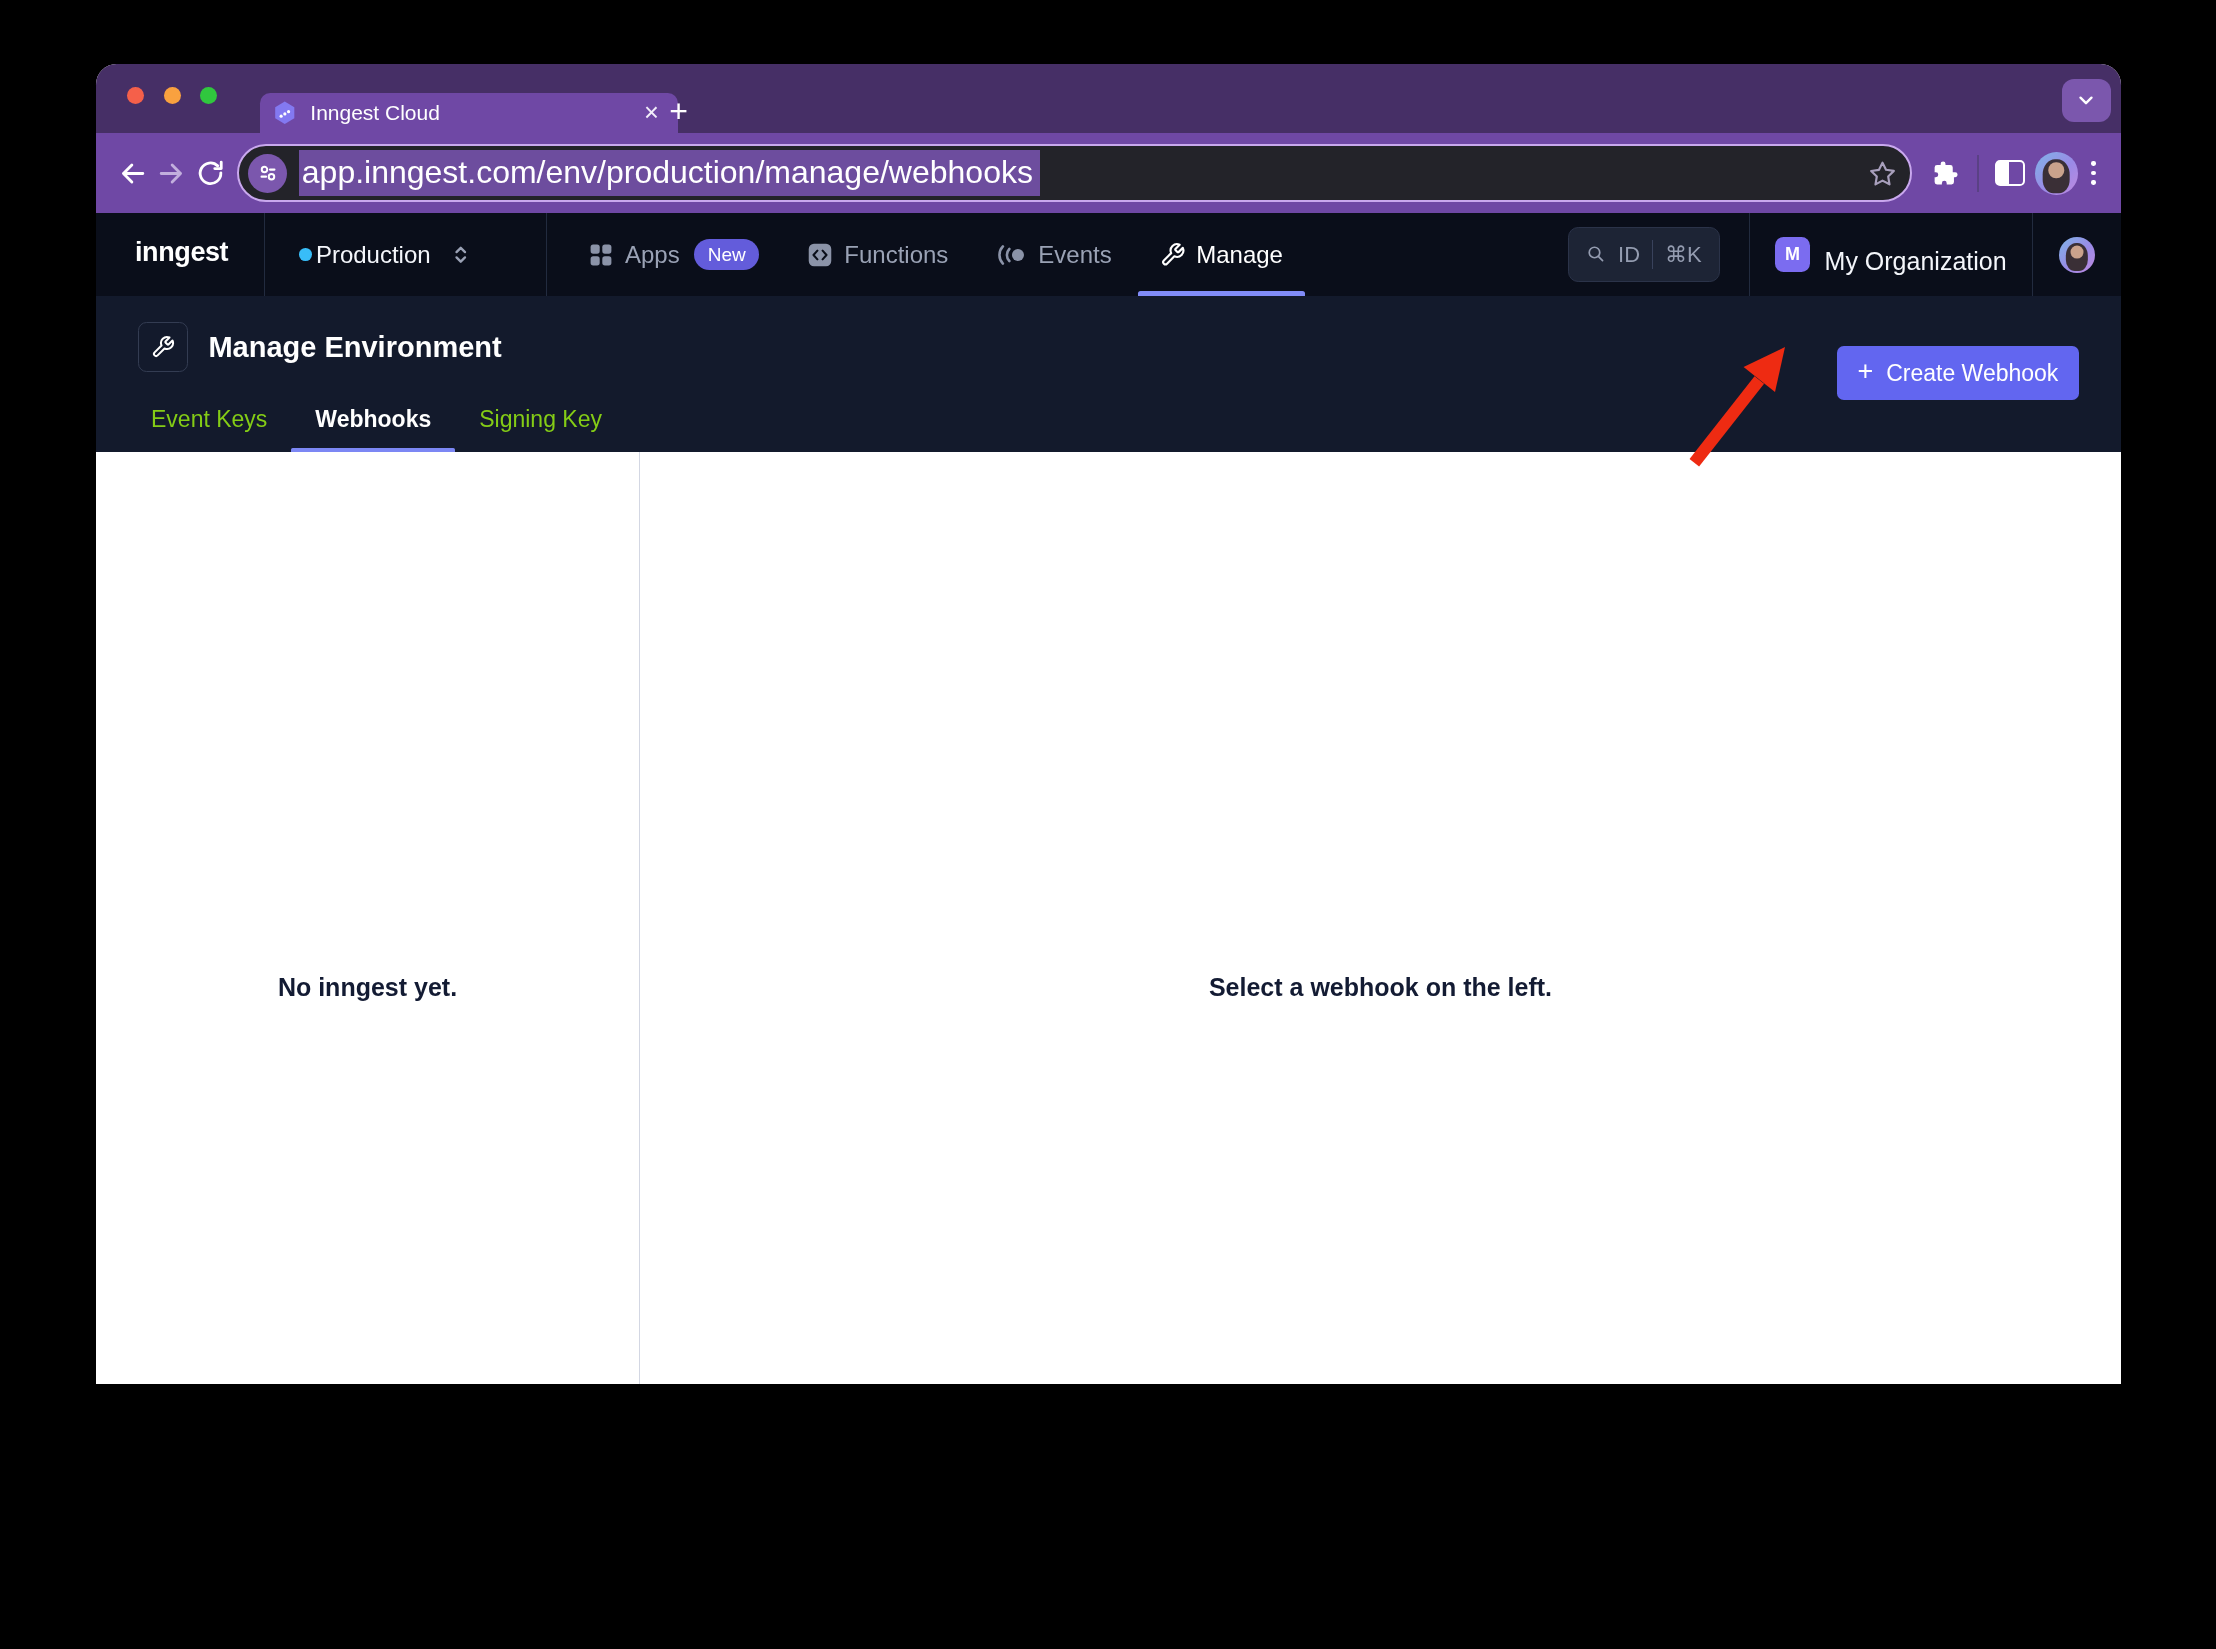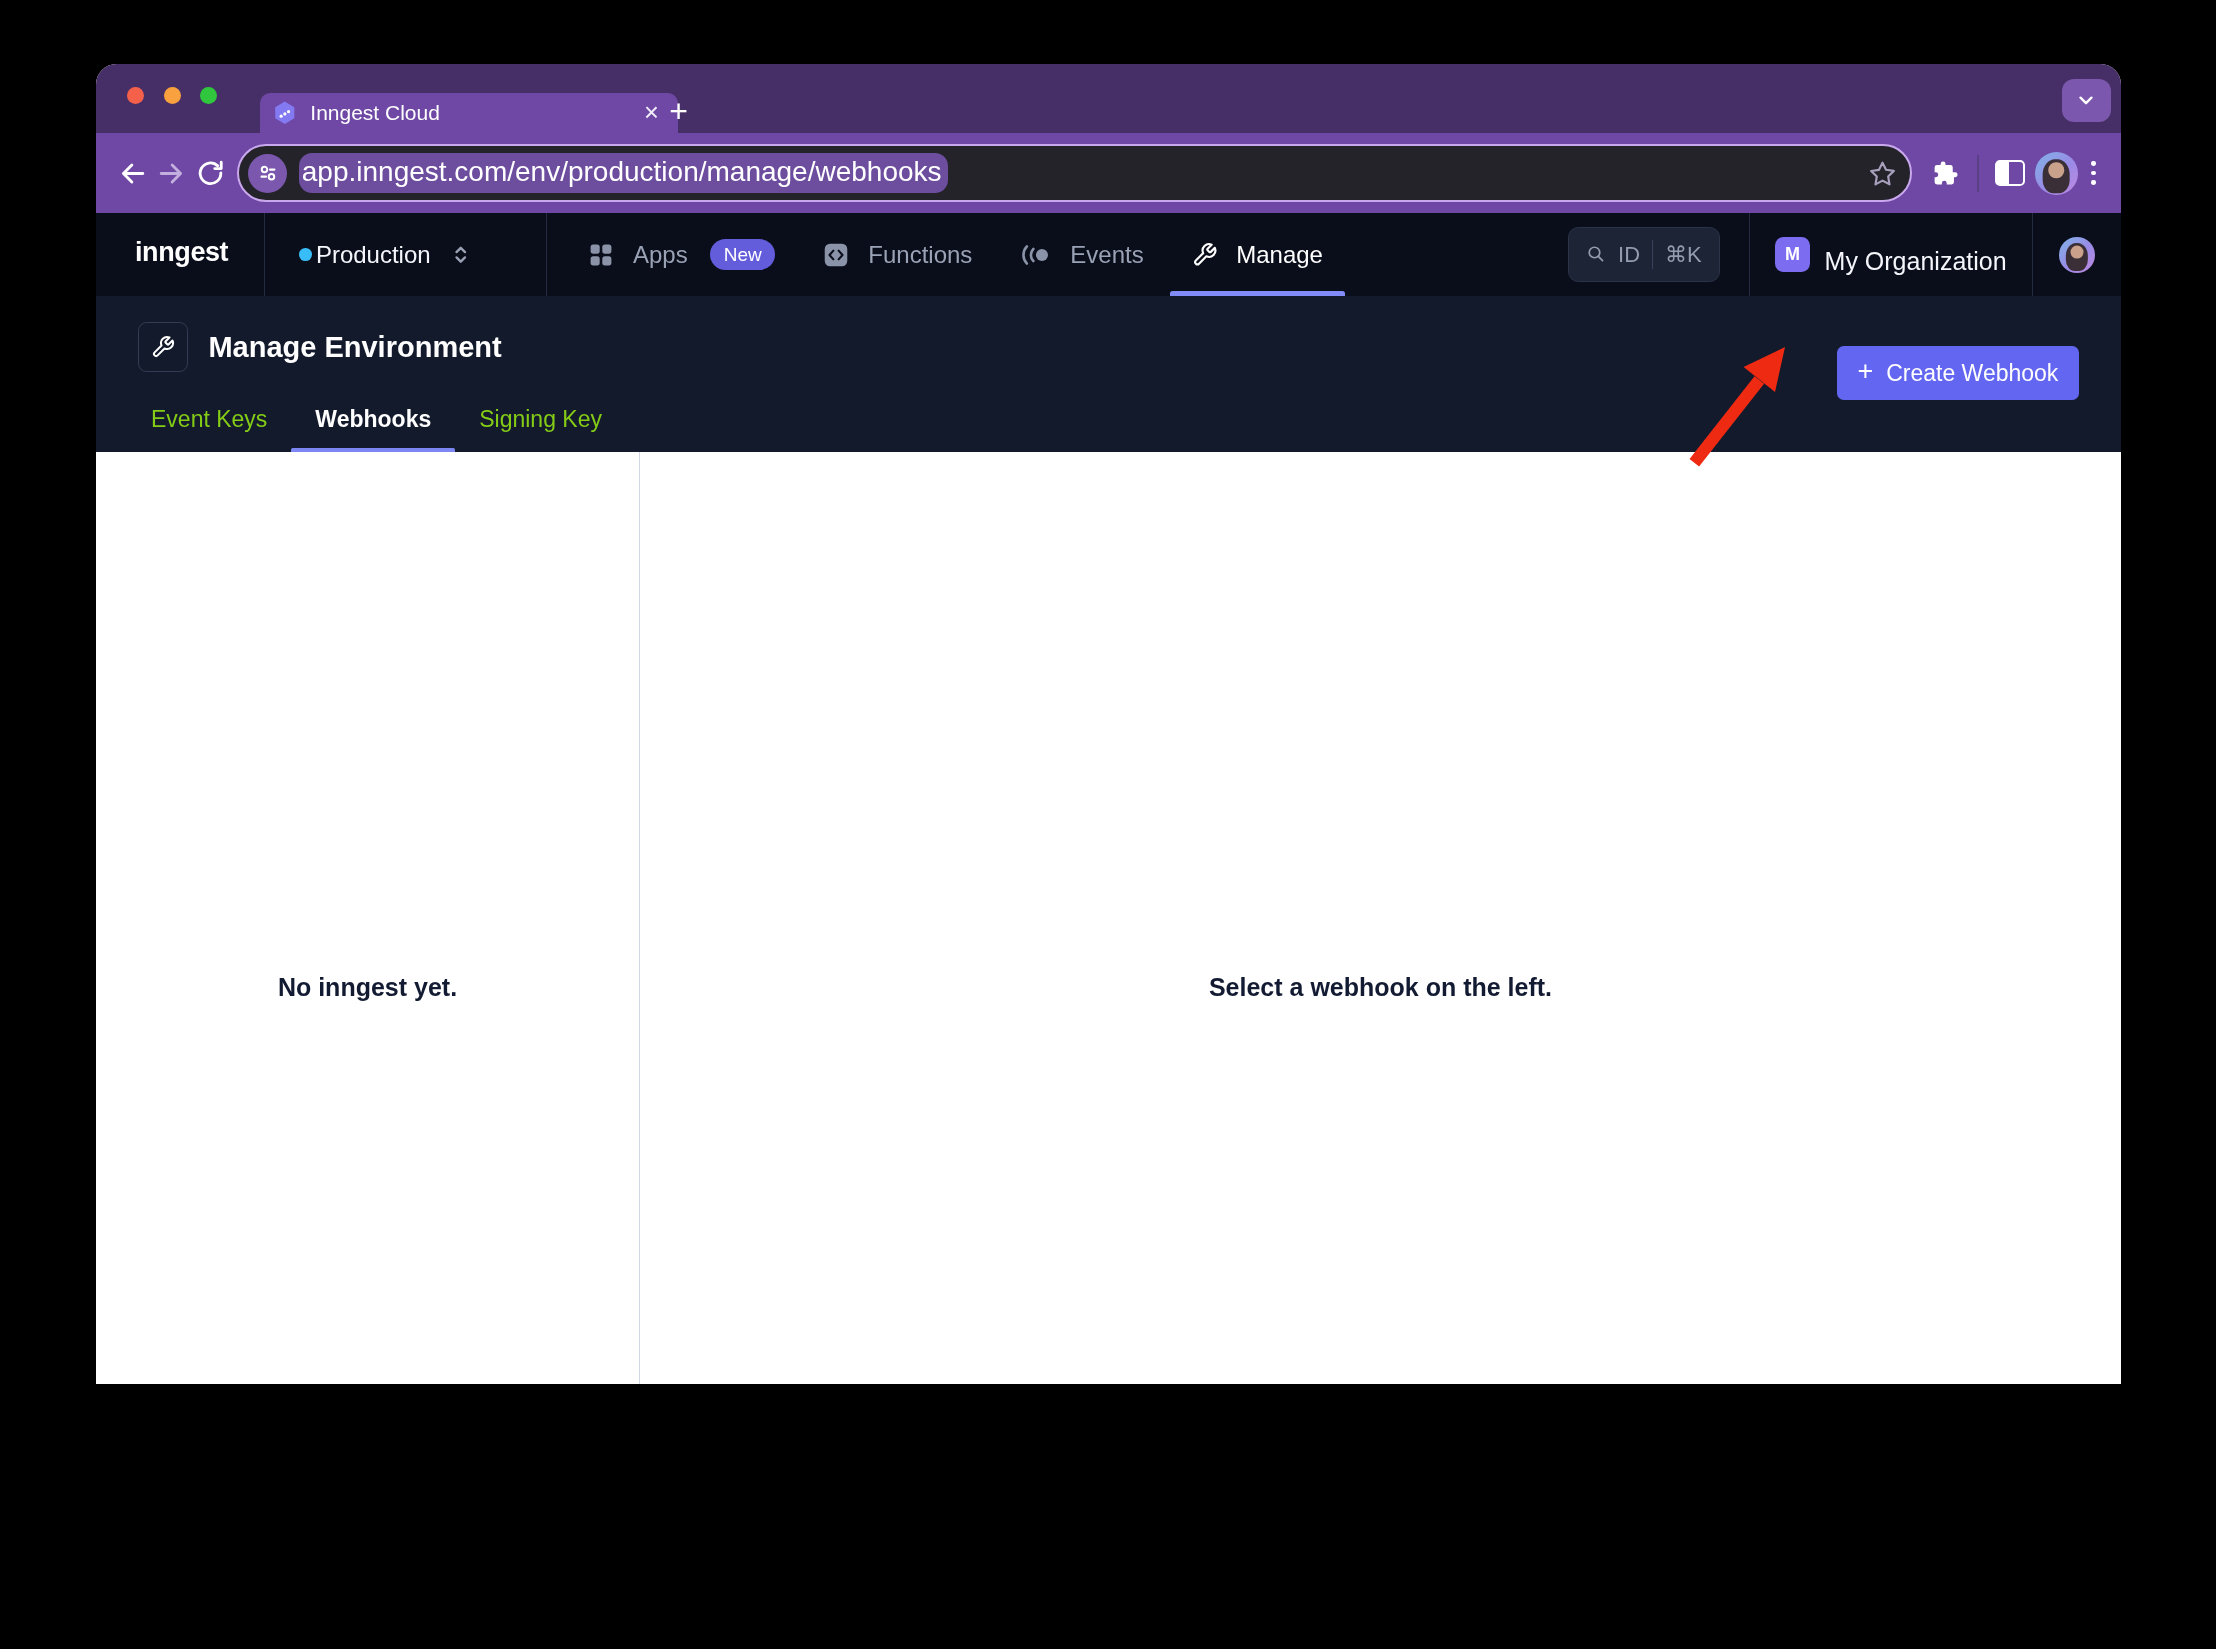--- a/index.html
+++ b/index.html
@@ -38,21 +38,21 @@
   
   .toolbar { flex:none; height:80px; background:var(--toolbar); display:flex; align-items:center; padding:0 17px; }
   .tb-btn { width:39px; height:39px; display:flex; align-items:center; justify-content:center; flex:none; }
   .urlbar {
     flex:1; min-width:0; height:54px; margin:0 13.6px 0 6.8px; border-radius:31px;
     background:#232329; border:2.6px solid var(--urlring);
     display:flex; align-items:center; padding:0 13.6px 0 9.4px; gap:12px;
   }
   .site-chip { width:39px; height:39px; border-radius:50%; background:#7b57ad; flex:none;
     display:flex; align-items:center; justify-content:center; }
-  .url-text { font-size:28px; color:#fff; background:var(--urlsel); padding:3.4px 6.8px 5.1px 2.6px; white-space:nowrap;border-radius:13px; }
+  .url-text { font-size:32px; color:#fff; background:var(--urlsel); padding:3.4px 6.8px 5.1px 2.6px; white-space:nowrap; }
   .urlbar .spacer { flex:1; }
   .divider-v { width:1.7px; height:37px; background:#5a4185; margin:0 12px; flex:none; }
   .avatar {
     border-radius:50%; flex:none; position:relative; overflow:hidden;
     background:linear-gradient(135deg,#7fb4e8 0%,#9a8ae6 55%,#c08ae0 100%);
   }
   .avatar::after { content:""; position:absolute; left:50%; top:58%; transform:translate(-50%,-50%);
     width:62%; height:78%; border-radius:46% 46% 40% 40%; background:#3a2f36; }
   .avatar::before { content:""; position:absolute; left:50%; top:44%; transform:translate(-50%,-50%);
     width:36%; height:36%; border-radius:50%; background:#caa28c; z-index:1; }
@@ -66,21 +66,21 @@
   
   .navbar { flex:none; height:83px; background:var(--chrome); display:flex; align-items:stretch; }
   .nav-div { width:0.9px; background:#222b3f; flex:none; }
   .sec { display:flex; align-items:center; }
   .logo-sec { padding:0 36px 4px 39px; }
   .logo { color:#fff; font-size:27px; font-weight:800; letter-spacing:-0.4px; }
   .env-sec { padding:0 22px 0 34px; gap:4px; min-width:225px; }
   .env-dot { width:12.8px; height:12.8px; border-radius:50%; background:var(--envdot); }
   .env-name { color:#f4f6fb; font-size:24px; margin-right:13.6px; }
   .nav-items { display:flex; align-items:stretch; gap:48px; margin-left:41px; }
-  .nav-item { display:flex; align-items:center; gap:19px; color:#9aa2b5; font-size:24px; position:relative; }
+  .nav-item { display:flex; align-items:center; gap:11px; color:#9aa2b5; font-size:24px; position:relative; }
   .nav-item.active { color:#fff; }
   .nav-underline { position:absolute; left:-22px; right:-22px; bottom:0; height:5.1px;
     background:var(--navline); border-radius:2.6px 2.6px 0 0; }
   .badge { height:31.5px; padding:0 13.6px; border-radius:16px; background:var(--badge);
     color:#fff; font-size:19px; font-weight:500; display:flex; align-items:center; margin-left:3.4px; }
   .nav-spacer { flex:1; }
   .search-pill {
     align-self:center; height:53px; border-radius:10.2px; background:#1d2435; border:0.9px solid #2b3349;
     display:flex; align-items:center; gap:12px; padding:0 17px; margin-right:29px;
     color:#949cb0; font-size:22px;

